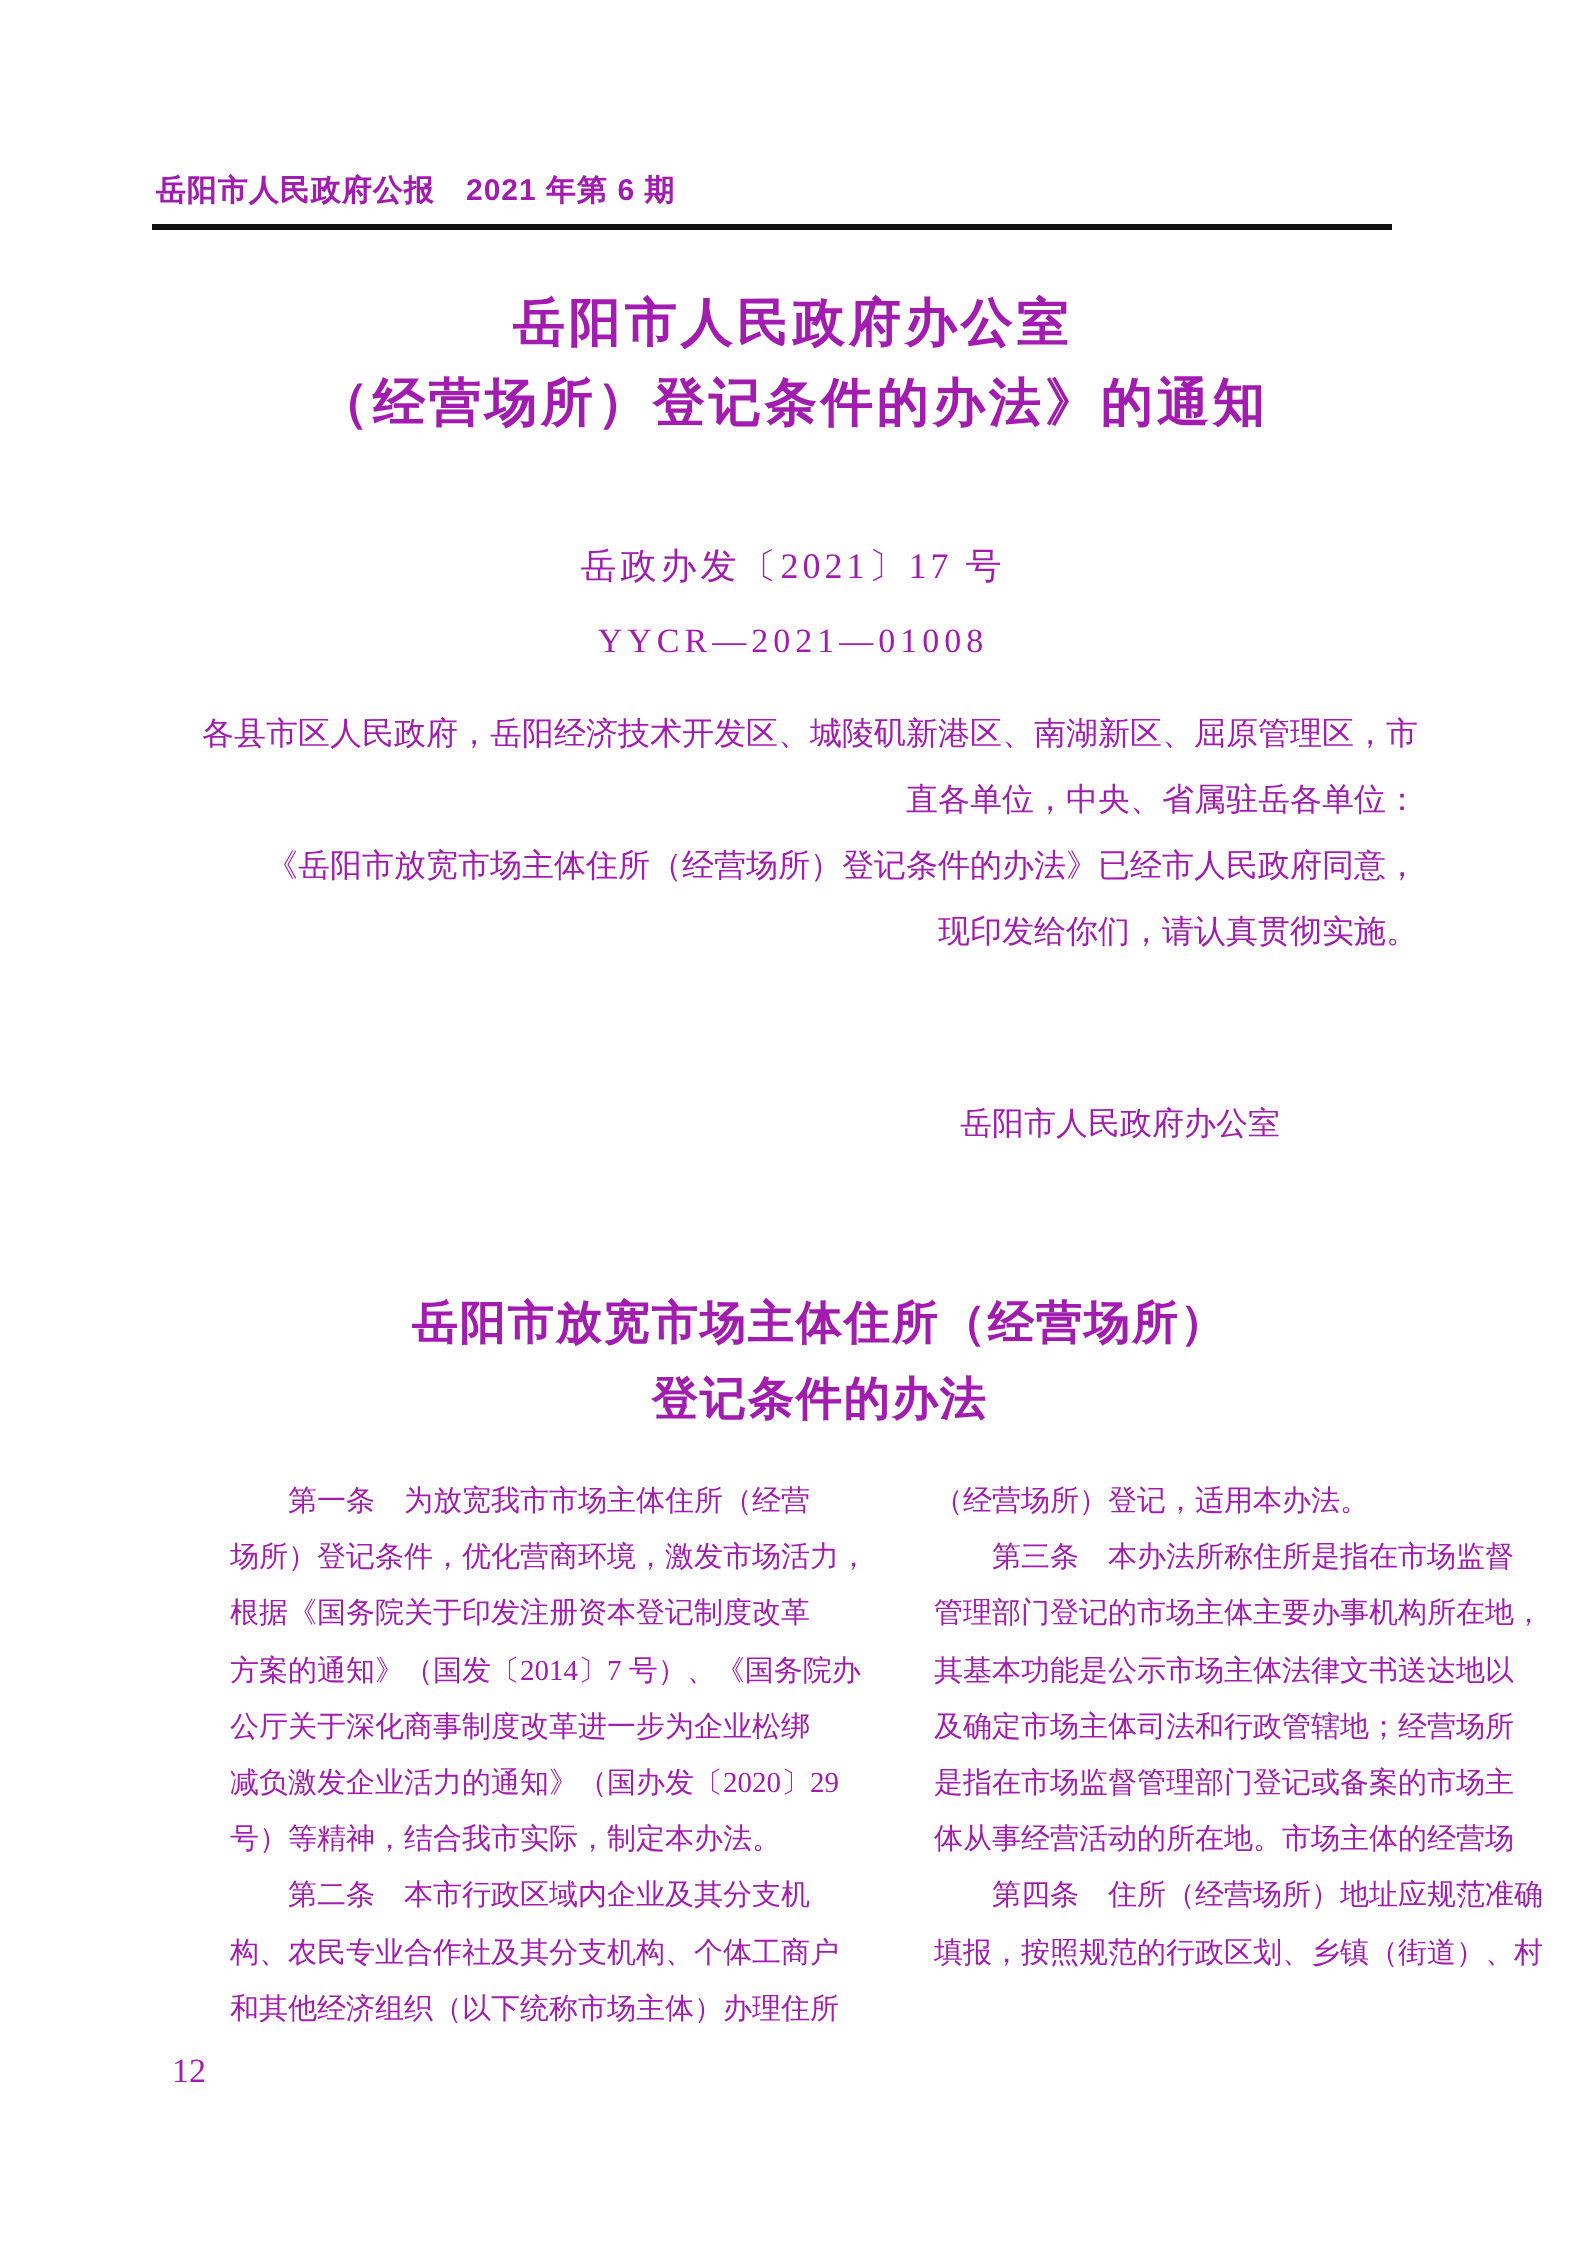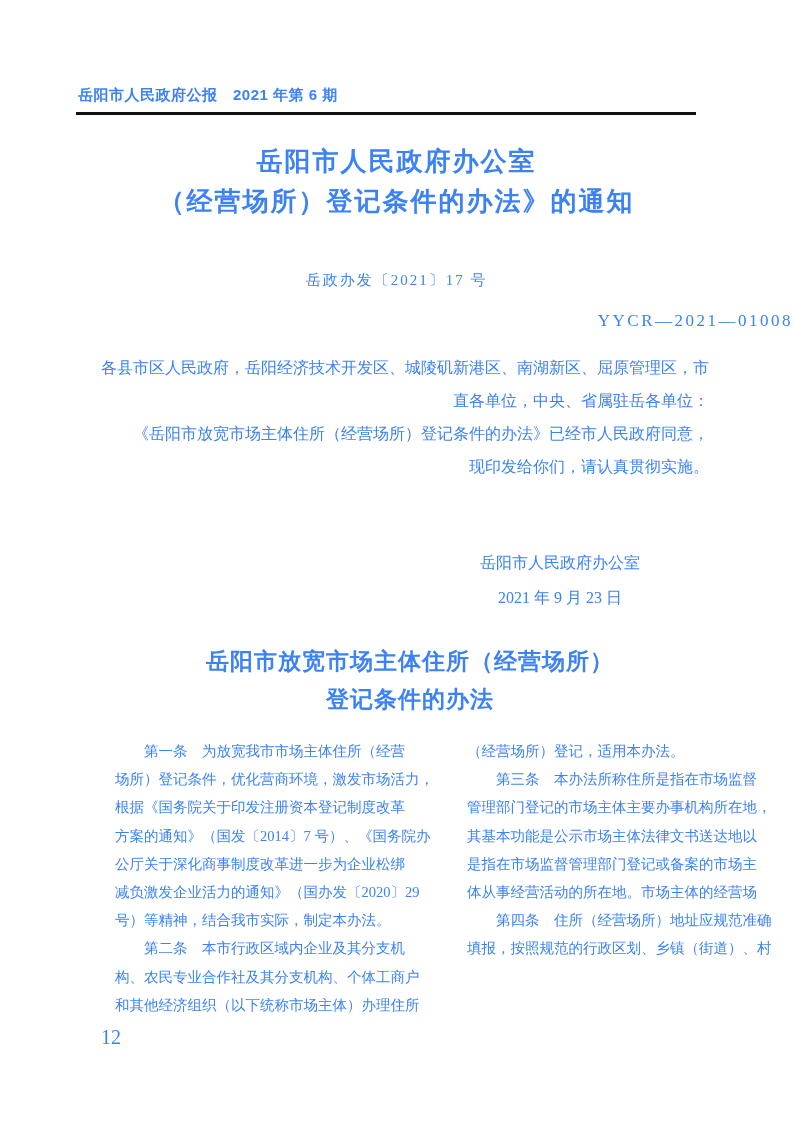--- a/index.html
+++ b/index.html
@@ -2,21 +2,21 @@
 <html><head>
 <meta charset="utf-8">
 <style>
   * { margin: 0; padding: 0; box-sizing: border-box; }
   html, body { background: #ffffff; }
   .page {
     position: relative;
     width: 793px;
     height: 1122px;
     background: #ffffff;
-    color: #3b82f6;
+    color: #a21caf;
     font-family: "Liberation Serif", serif;
     overflow: hidden;
   }
   .header-text {
     position: absolute;
     left: 78px;
     top: 86px;
     font-family: "Liberation Sans", sans-serif;
     font-weight: bold;
     font-size: 15px;
@@ -42,30 +42,30 @@
     line-height: 40px;
     letter-spacing: 2px;
   }
   .doc-title .line { white-space: nowrap; }
   .doc-number {
     position: absolute;
     left: 0;
     top: 271px;
     width: 793px;
     text-align: center;
-    font-size: 15px;
+    font-size: 18px;
     letter-spacing: 2px;
     white-space: nowrap;
   }
   .doc-code {
     position: absolute;
     left: 0;
     top: 311px;
     width: 793px;
-    text-align: right;
+    text-align: center;
     font-size: 17px;
     letter-spacing: 2.5px;
     white-space: nowrap;
   }
   .notice-body {
     position: absolute;
     left: 85px;
     top: 351px;
     width: 624px;
     font-size: 16px;
@@ -102,23 +102,23 @@
     width: 630px;
     display: flex;
     gap: 14px;
     font-size: 14.5px;
     line-height: 28.2px;
   }
   .col { width: 308px; margin-left: 30px; }
   .col .line { white-space: nowrap; }
   .page-number {
     position: absolute;
-    left: 101px;
+    left: 86px;
     top: 1026px;
-    font-size: 20px;
+    font-size: 17px;
   }
 </style>
 </head>
 <body>
 
 <div class="page">
 
   <div class="header-text">岳阳市人民政府公报　2021 年第 6 期</div>
 
   <div class="header-rule"></div>
@@ -141,21 +141,20 @@
 
       <div class="line">直各单位，中央、省属驻岳各单位：</div>
 
       <div class="line">　　《岳阳市放宽市场主体住所（经营场所）登记条件的办法》已经市人民政府同意，</div>
 
       <div class="line">现印发给你们，请认真贯彻实施。</div>
     </div>
 
   <div class="signature">
     <div class="line">岳阳市人民政府办公室</div>
-    <div class="line">2021 年 9 月 23 日</div>
   </div>
 
   <div class="measures-title">
 
       <div class="line">岳阳市放宽市场主体住所（经营场所）</div>
 
       <div class="line">登记条件的办法</div>
     </div>
 
   <div class="columns">
@@ -184,20 +183,21 @@
     <div class="col">
 
         <div class="line">（经营场所）登记，适用本办法。</div>
 
         <div class="line">　　第三条　本办法所称住所是指在市场监督</div>
 
         <div class="line">管理部门登记的市场主体主要办事机构所在地，</div>
 
         <div class="line">其基本功能是公示市场主体法律文书送达地以</div>
 
+        <div class="line">及确定市场主体司法和行政管辖地；经营场所</div>
 
         <div class="line">是指在市场监督管理部门登记或备案的市场主</div>
 
         <div class="line">体从事经营活动的所在地。市场主体的经营场</div>
 
 
         <div class="line">　　第四条　住所（经营场所）地址应规范准确</div>
 
         <div class="line">填报，按照规范的行政区划、乡镇（街道）、村</div>
       </div>

